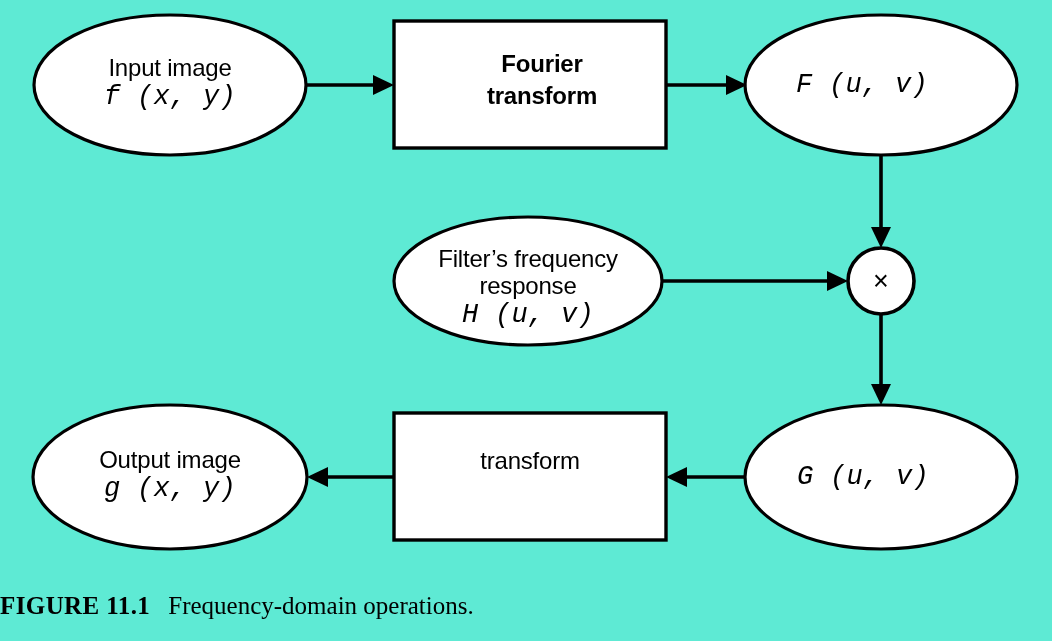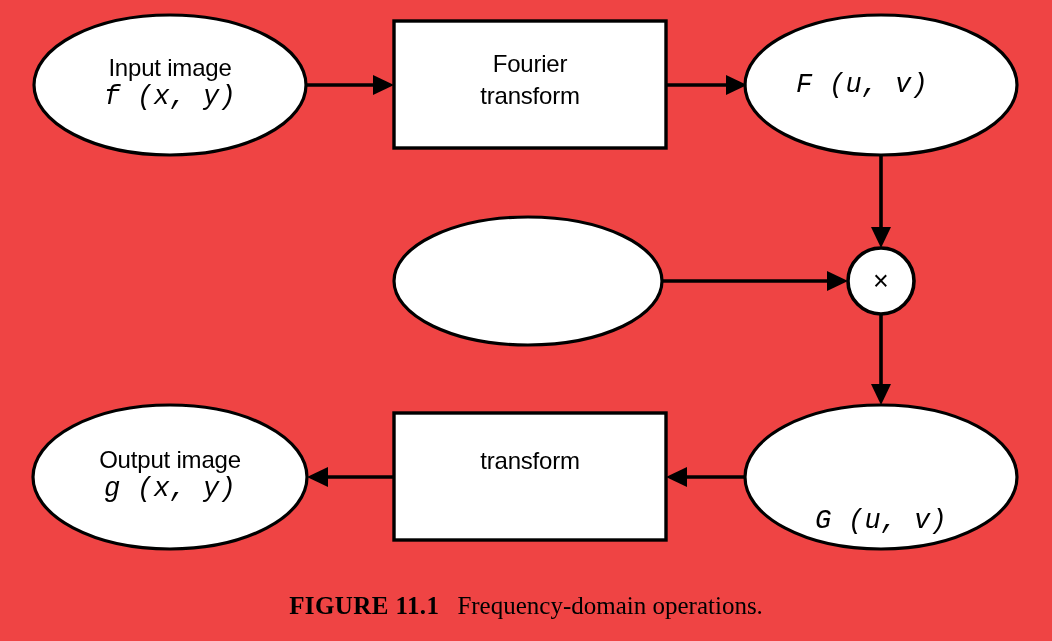--- a/index.html
+++ b/index.html
@@ -8,21 +8,21 @@
     background: #ffffff;
   }
   body {
     font-family: "Liberation Sans", sans-serif;
     -webkit-font-smoothing: antialiased;
   }
   #figure-root {
     position: relative;
     width: 1052px;
     height: 641px;
-    background: #ef4444;
+    background: #5eead4;
     overflow: hidden;
   }
   #diagram-svg {
     position: absolute;
     left: 0;
     top: 0;
     width: 1052px;
     height: 641px;
   }
   .node-shape {
@@ -82,21 +82,20 @@
     color: #000000;
     text-align: center;
     line-height: 1;
     user-select: none;
   }
   .caption {
     position: absolute;
     left: 0;
     top: 592px;
     width: 1052px;
-    text-align: center;
     color: #000000;
     user-select: none;
   }
   .caption-tag {
     font-family: "Liberation Serif", serif;
     font-weight: bold;
     font-size: 25px;
     letter-spacing: 0.4px;
   }
   .caption-text {
@@ -165,33 +164,38 @@
 
   </svg>
 
   <div class="label-layer">
 
     <div class="node-label" style="left:40px; top:55px; width:260px;">
       <div class="txt-sans">Input image</div>
       <div class="txt-math">f (x, y)</div>
     </div>
 
-    <div class="node-label" style="left:400px; top:51px; width:260px;">
+    <div class="node-label" style="left:412px; top:51px; width:260px;font-weight:bold;">
       <div class="txt-sans">Fourier</div>
       <div class="txt-sans" style="margin-top:5px;">transform</div>
     </div>
 
     <div class="node-label" style="left:732px; top:70px; width:260px;">
       <div class="txt-math">F (u, v)</div>
     </div>
 
+    <div class="node-label" style="left:398px; top:246px; width:260px;">
+      <div class="txt-sans">Filter’s frequency</div>
+      <div class="txt-sans">response</div>
+      <div class="txt-math">H (u, v)</div>
+    </div>
 
     <div class="op-glyph" style="left:861px; top:268px; width:40px;">×</div>
 
-    <div class="node-label" style="left:751px; top:462px; width:260px;margin-top:44px;">
+    <div class="node-label" style="left:733px; top:462px; width:260px;">
       <div class="txt-math">G (u, v)</div>
     </div>
 
     <div class="node-label" style="left:400px; top:443px; width:260px;">
       <div class="txt-sans" style="margin-top:5px;">transform</div>
     </div>
 
     <div class="node-label" style="left:40px; top:447px; width:260px;">
       <div class="txt-sans">Output image</div>
       <div class="txt-math">g (x, y)</div>

